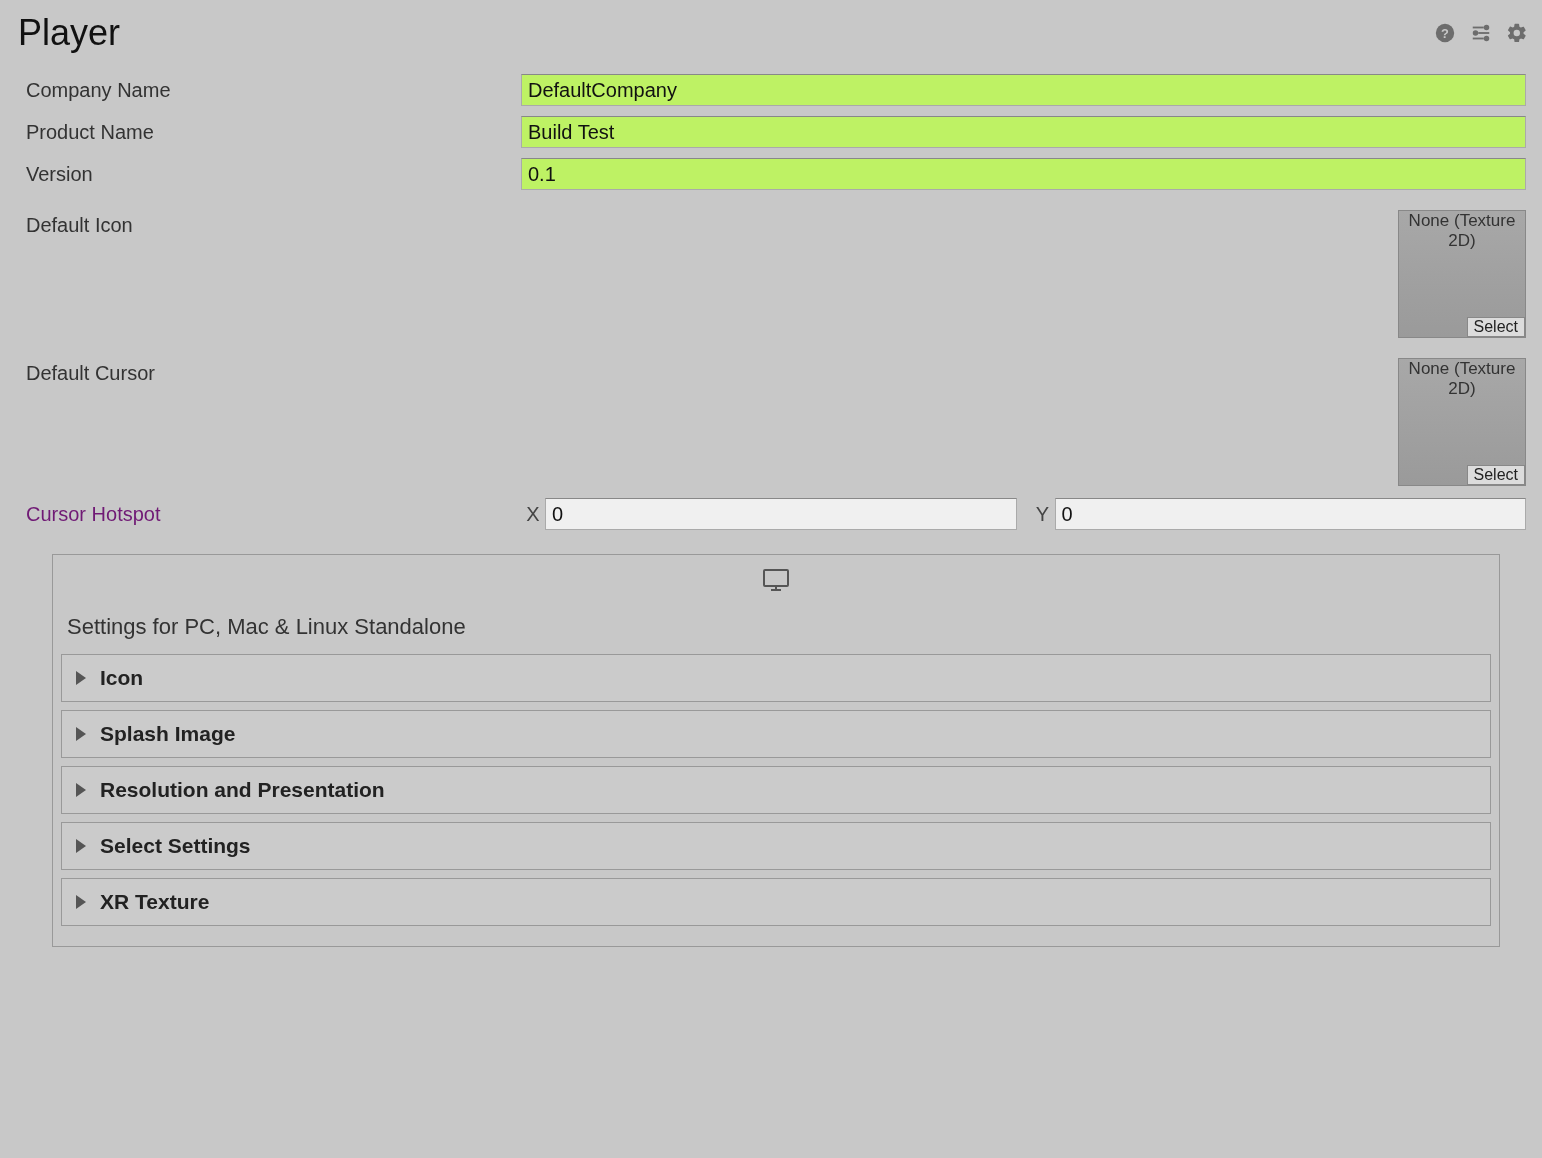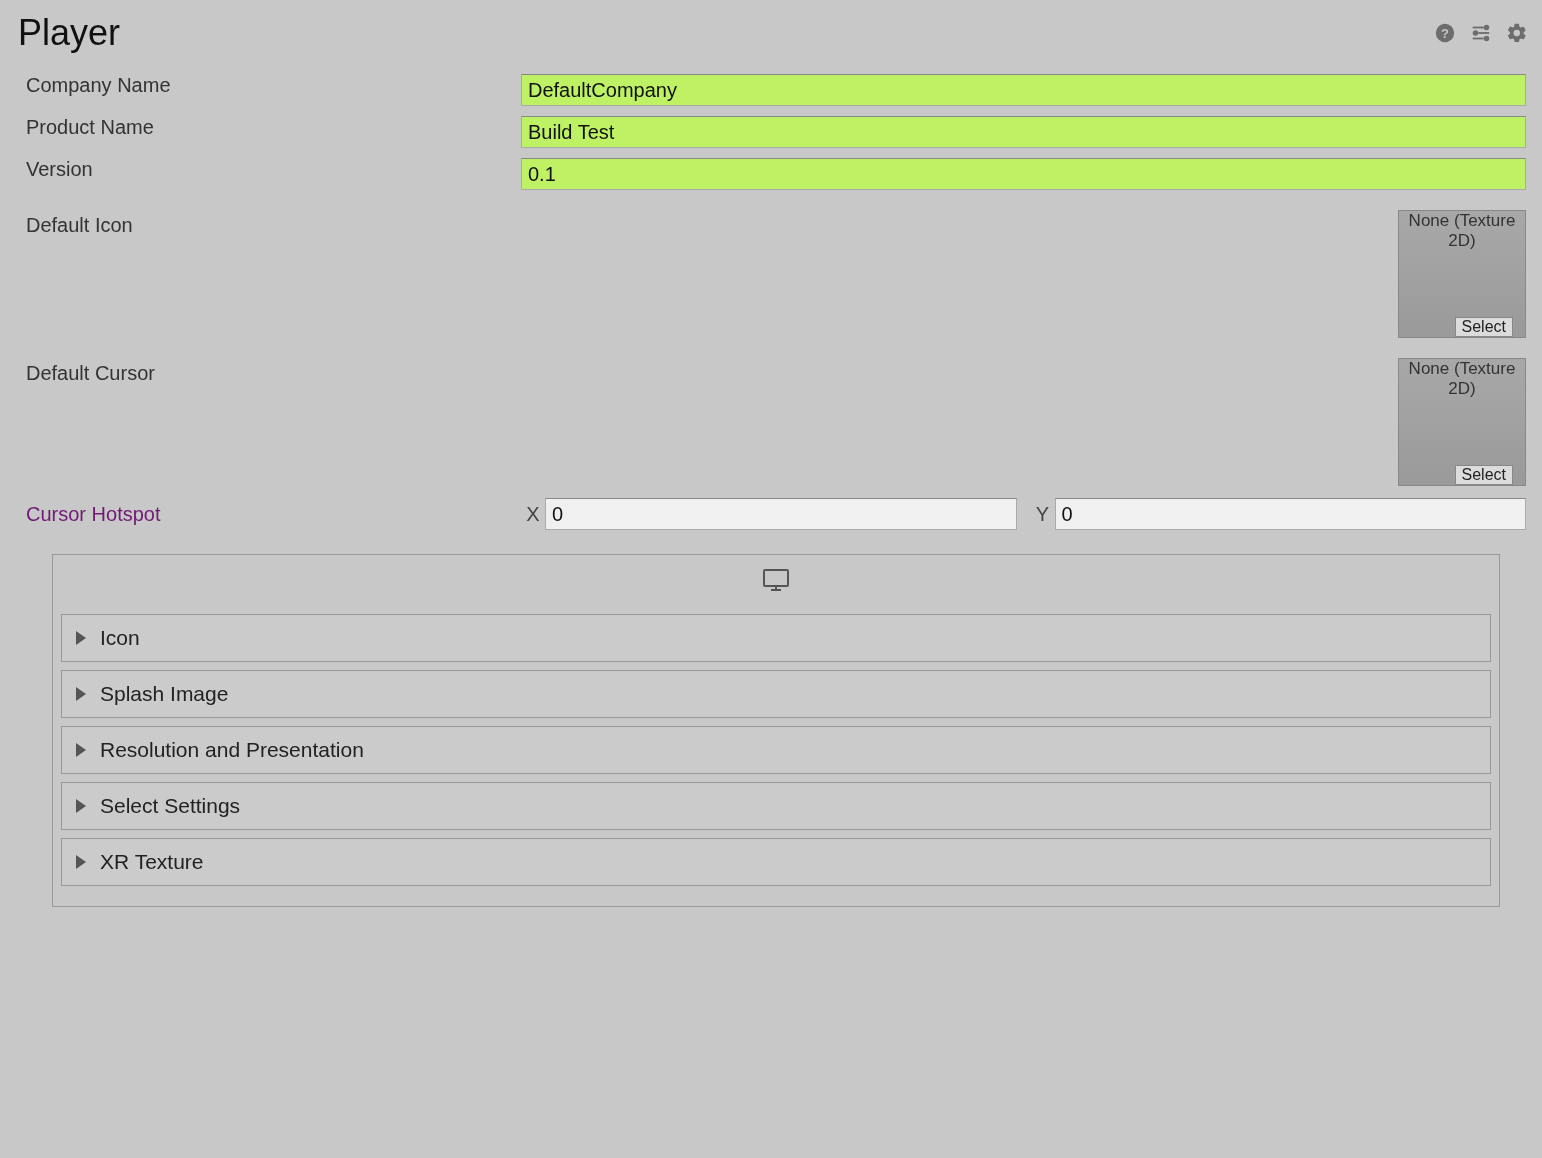--- a/index.html
+++ b/index.html
@@ -26,20 +26,21 @@
   .header-icons {
     display: flex;
     gap: 14px;
     align-items: center;
     color: #555;
   }
   .header-icons span { cursor: pointer; display:inline-flex; }
   .form { padding: 0 16px 0 26px; }
   .row {
     display: flex;
+    align-items: center;
     margin-bottom: 10px;
   }
   .row .label { width: 495px; color: #333; }
   .row input[type=text] {
     flex: 1;
     height: 32px;
     background: #bef264;
     border: 1px solid #aaa;
     border-top-color: #888;
     padding: 2px 6px;
@@ -64,21 +65,21 @@
     flex-direction:column;
     align-items:center;
     justify-content:flex-start;
     text-align:center;
     font-size: 17px;
     color:#333;
     padding-top:0;
   }
   .texture-box .select-btn {
     position:absolute;
-    bottom:0; right:12px;
+    bottom:0; right:0;
     background:#dcdcdc;
     border:1px solid #888;
     font-size:16px;
     padding:0 6px;
     color:#222;
     cursor:pointer;
   }
   .hotspot-row {
     display:flex;
     align-items:center;
@@ -129,21 +130,21 @@
     cursor:pointer;
   }
   .foldout .tri {
     width:0;height:0;
     border-top:7px solid transparent;
     border-bottom:7px solid transparent;
     border-left:10px solid #555;
     margin-right:14px;
   }
   .foldout .fold-label {
-    font-weight:normal;
+    font-weight:bold;
     font-size:21px;
     color:#222;
   }
 </style>
 </head>
 <body>
 
 <div class="header">
   <h1>Player</h1>
   <div class="header-icons">
@@ -215,20 +216,21 @@
   <div class="platform-panel">
     <div class="platform-tabbar">
       <span>
         <svg width="30" height="26" viewBox="0 0 30 26" fill="none" stroke="#555" stroke-width="2">
           <rect x="3" y="3" width="24" height="16" rx="1"></rect>
           <line x1="10" y1="23" x2="20" y2="23"></line>
           <line x1="15" y1="19" x2="15" y2="23"></line>
         </svg>
       </span>
     </div>
+    <div class="platform-title">Settings for PC, Mac &amp; Linux Standalone</div>
 
     <div class="foldout">
       <div class="tri"></div>
       <div class="fold-label">Icon</div>
     </div>
     <div class="foldout">
       <div class="tri"></div>
       <div class="fold-label">Splash Image</div>
     </div>
     <div class="foldout">

